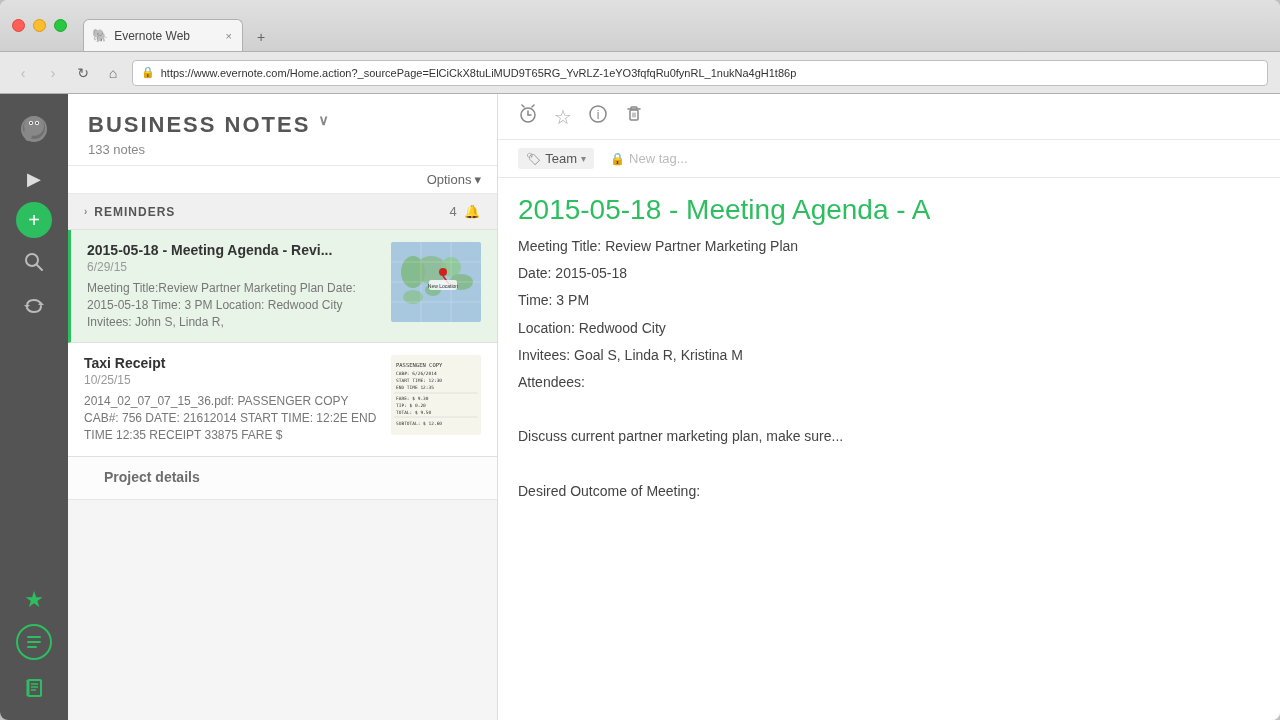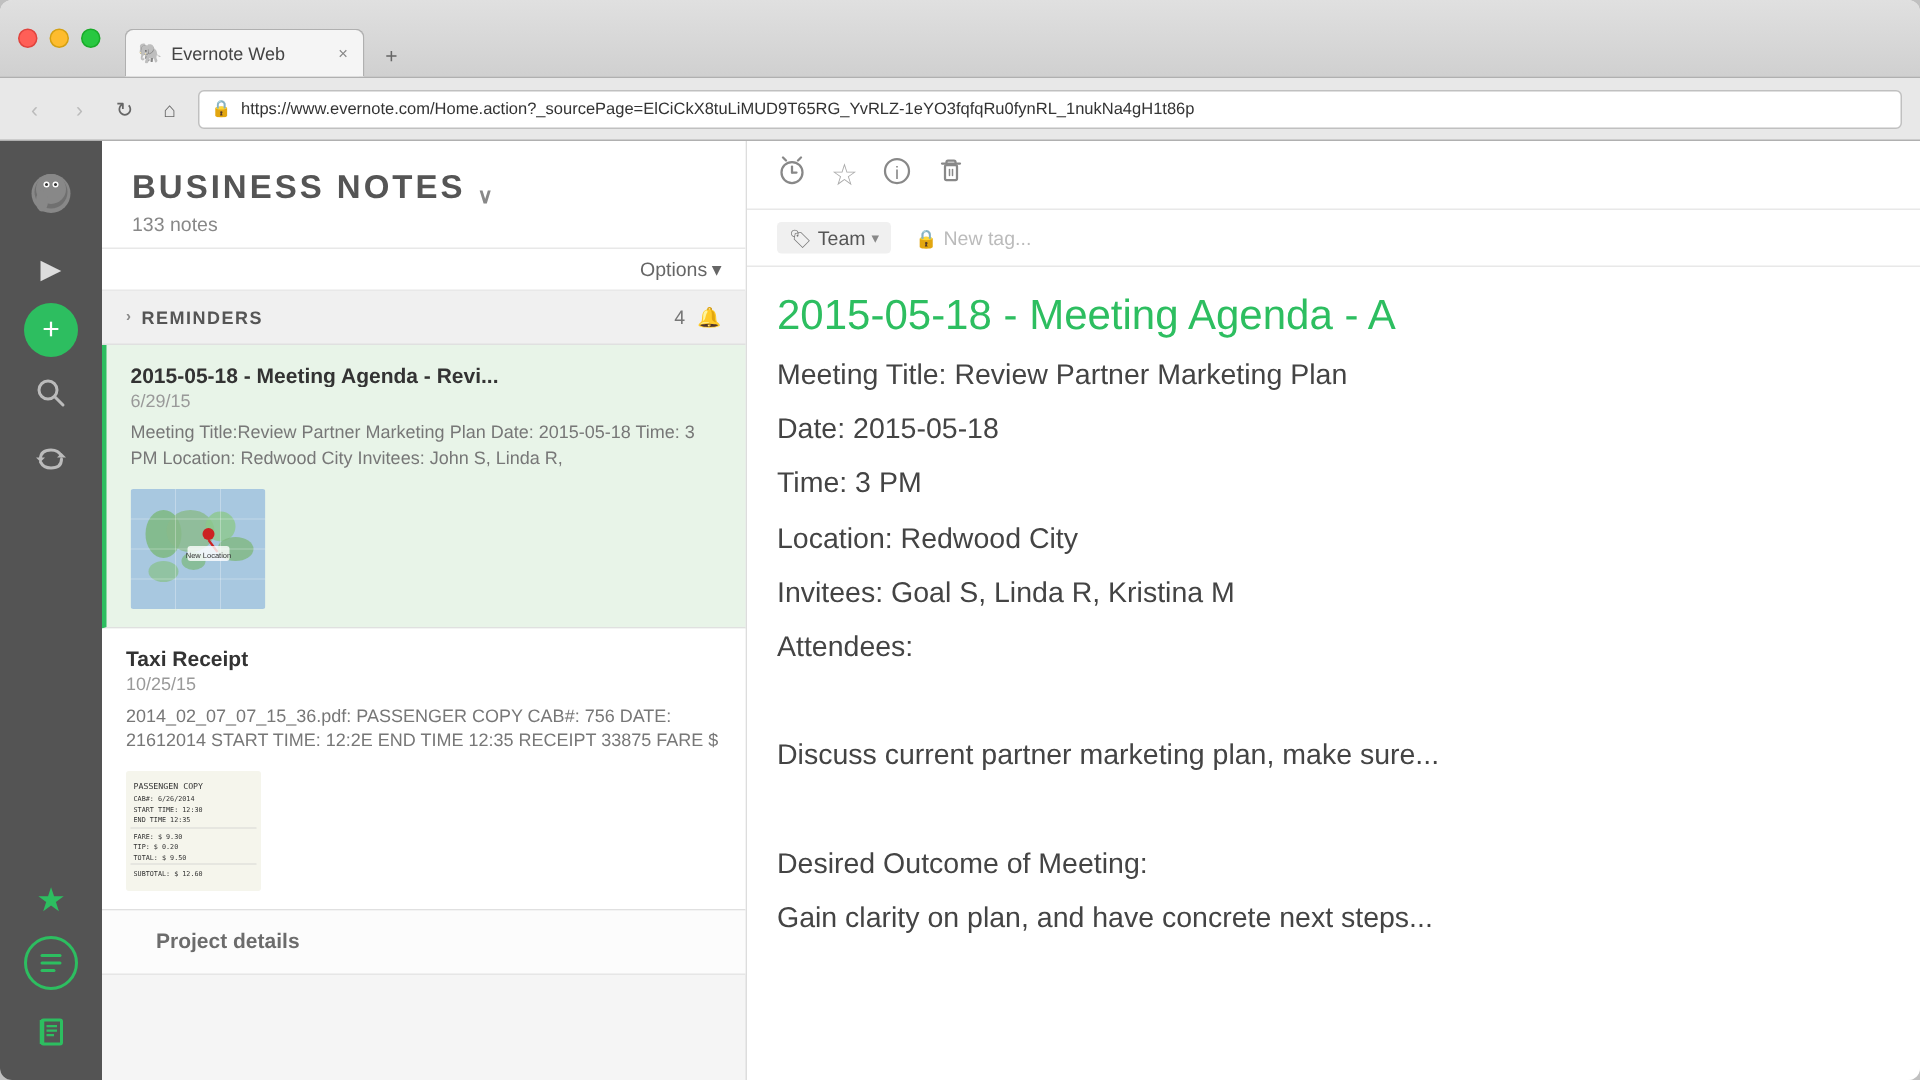--- a/index.html
+++ b/index.html
@@ -210,21 +210,21 @@
       border-bottom: 1px solid #e8e8e8;
     }
 
     .notebook-title {
       font-size: 22px;
       font-weight: 600;
       color: #555;
       letter-spacing: 2px;
       text-transform: uppercase;
       display: flex;
-      align-items: flex-end;
+      align-items: flex-start;
       gap: 8px;
     }
 
     .dropdown-arrow {
       font-size: 14px;
       color: #888;
     }
 
     .notes-count {
       font-size: 13px;
@@ -283,21 +283,20 @@
     }
 
     
     .note-card {
       display: flex;
       background: white;
       border-bottom: 1px solid #e0e0e0;
       padding: 12px 16px;
       cursor: pointer;
       gap: 12px;
-      flex-direction: column;
     }
 
     .note-card.active {
       background: #e8f4e8;
       border-left: 3px solid #2dbe60;
     }
 
     .note-card-content {
       flex: 1;
       min-width: 0;
@@ -393,21 +392,21 @@
       font-size: 28px;
       font-weight: 400;
       color: #2dbe60;
       padding: 16px 20px 8px 20px;
       white-space: nowrap;
       overflow: hidden;
     }
 
     .note-detail-body {
       padding: 0 20px;
-      font-size: 19px;
+      font-size: 14px;
       color: #444;
       line-height: 1.8;
       overflow-y: auto;
       flex: 1;
     }
 
     .note-detail-body p {
       margin-bottom: 2px;
     }
   </style>
@@ -654,17 +653,16 @@
         <p>Meeting Title: Review Partner Marketing Plan</p>
         <p>Date: 2015-05-18</p>
         <p>Time: 3 PM</p>
         <p>Location: Redwood City</p>
         <p>Invitees: Goal S, Linda R, Kristina M</p>
         <p>Attendees:</p>
         <p>&nbsp;</p>
         <p>Discuss current partner marketing plan, make sure...</p>
         <p>&nbsp;</p>
         <p>Desired Outcome of Meeting:</p>
-        <p>Gain clarity on plan, and have concrete next steps...</p>
       </div>
     </div>
   </div>
 </div>
 
 </body></html>

